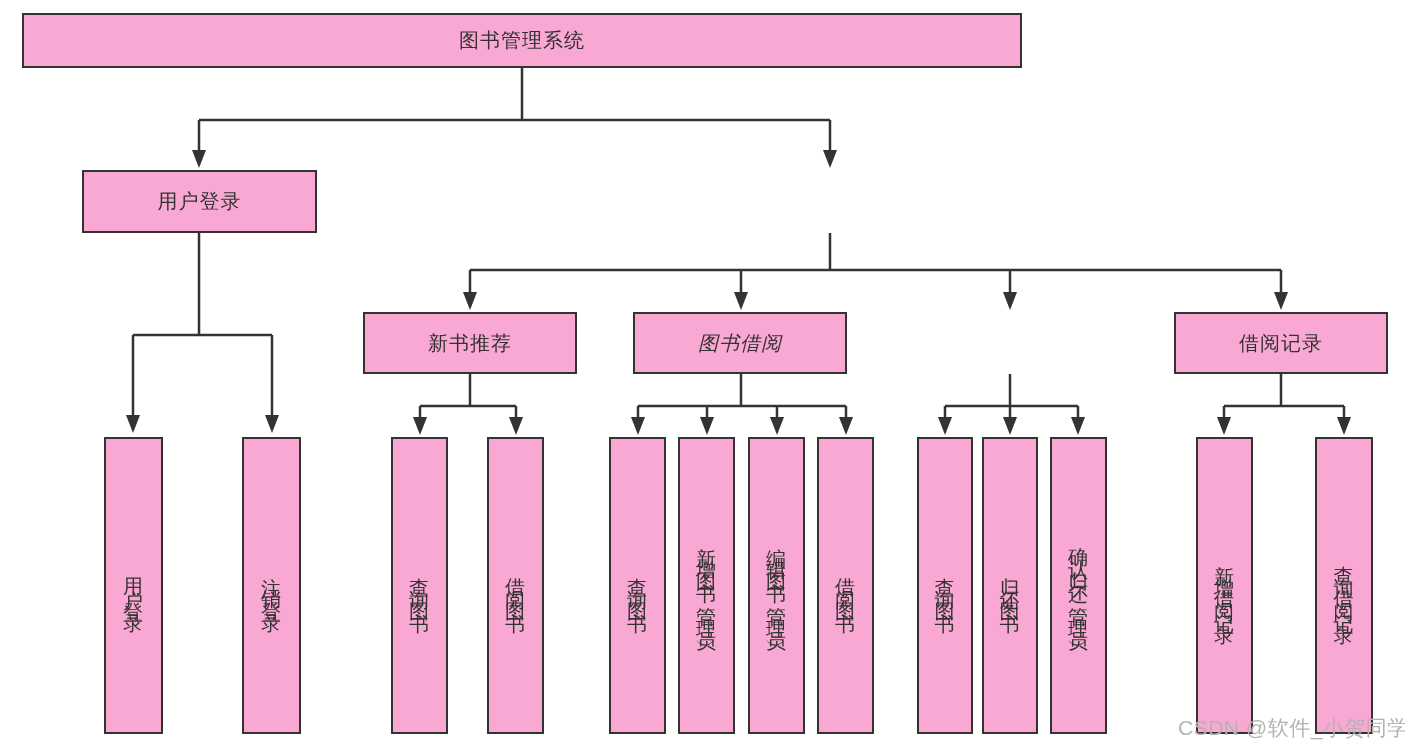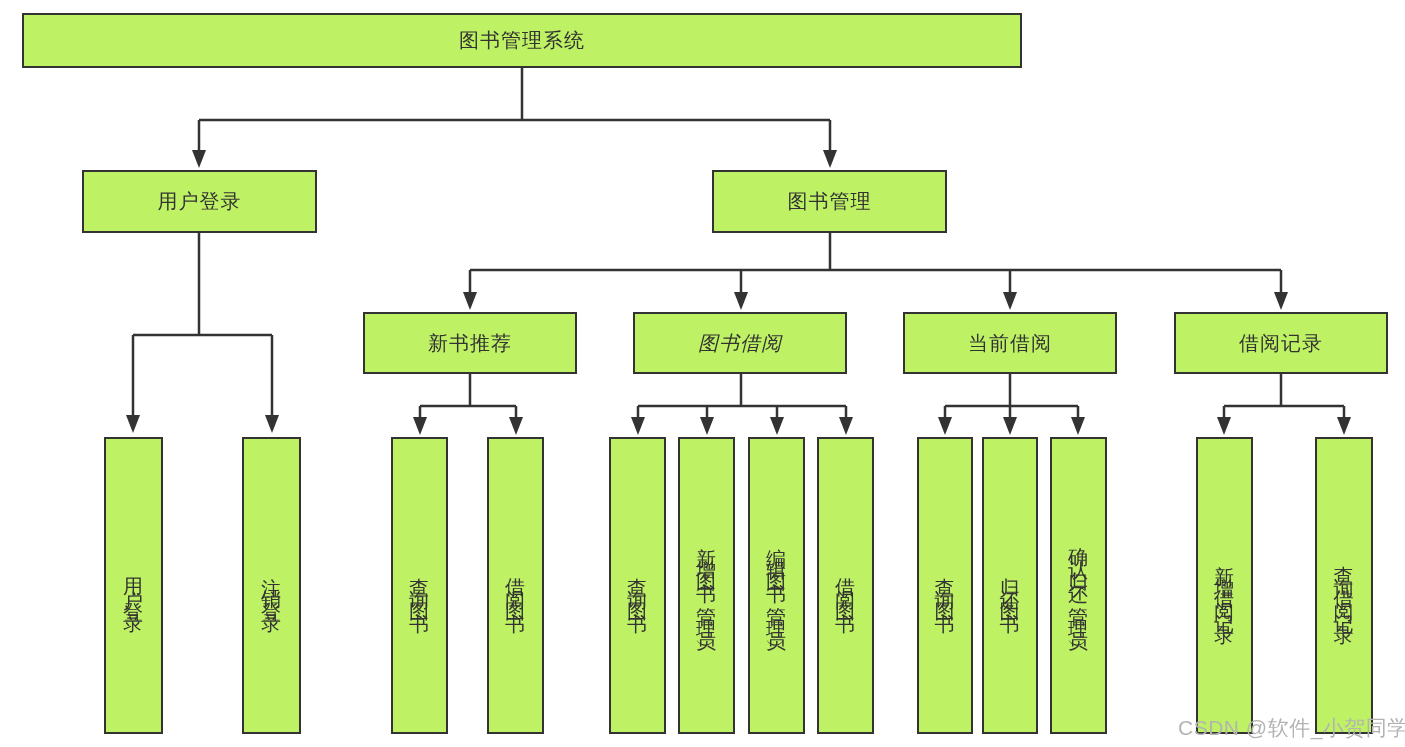--- a/index.html
+++ b/index.html
@@ -22,21 +22,21 @@
   }
   .connectors{
     position:absolute;
     left:0;top:0;
     z-index:0;
     color:var(--line);
   }
   .hbox,.vbox{
     position:absolute;
     border:2.5px solid var(--line);
-    background:#bef264;
+    background:#f9a8d4;
     display:flex;
     align-items:center;
     justify-content:center;
     color:var(--text);
     z-index:1;
   }
   .hbox .label{
     font-size:20px;
     letter-spacing:1px;
     white-space:nowrap;
@@ -98,32 +98,26 @@
     </g>
   </svg>
 
   <div class="hbox" style="left:22px;top:13px;width:1000px;height:55px;">
     <span class="label">图书管理系统</span>
   </div>
 
   <div class="hbox" style="left:82px;top:170px;width:235px;height:63px;">
     <span class="label">用户登录</span>
   </div>
-  <div class="hbox" style="left:712px;top:170px;width:235px;height:63px;">
-    <span class="label">图书管理</span>
-  </div>
 
   <div class="hbox" style="left:363px;top:312px;width:214px;height:62px;font-family:Liberation Mono, monospace;">
     <span class="label">新书推荐</span>
   </div>
   <div class="hbox" style="left:633px;top:312px;width:214px;height:62px;font-style:italic;">
     <span class="label">图书借阅</span>
-  </div>
-  <div class="hbox" style="left:903px;top:312px;width:214px;height:62px;">
-    <span class="label">当前借阅</span>
   </div>
   <div class="hbox" style="left:1174px;top:312px;width:214px;height:62px;">
     <span class="label">借阅记录</span>
   </div>
 
   <div class="vbox" style="left:104px;top:437px;width:59px;height:297px;">
     <span class="label-v">用户登录</span>
   </div>
   <div class="vbox" style="left:242px;top:437px;width:59px;height:297px;">
     <span class="label-v">注销登录</span>

